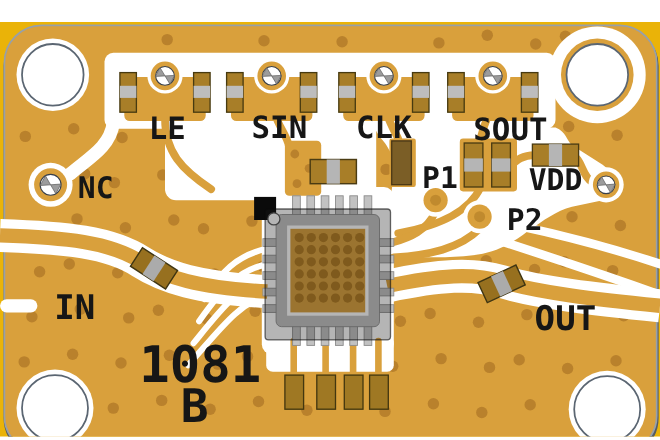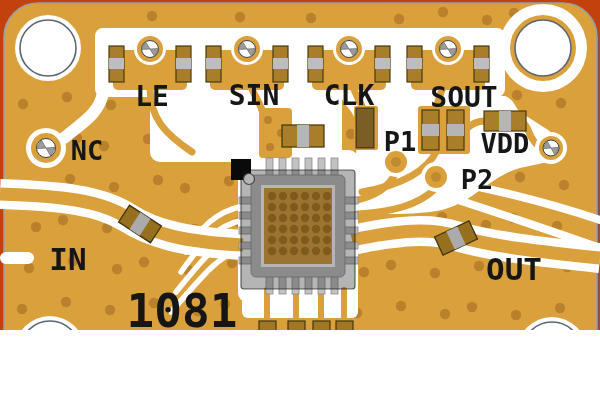--- a/index.html
+++ b/index.html
@@ -1,17 +1,17 @@
 <!DOCTYPE html>
 <html><head>
 <meta charset="utf-8">
 <style>
   html,body{margin:0;padding:0;background:#fff;}
-  .stage{position:relative;width:600px;height:330px;overflow:hidden;background:#c2410c;
-         font-family:"DejaVu Sans Mono","Liberation Mono",monospace;}
+  .stage{position:relative;width:600px;height:377px;overflow:hidden;background:#eab308;
+         font-family:"DejaVu Sans Mono","Liberation Mono",monospace;margin-top:20px;}
   svg{display:block}
   text{font-family:"DejaVu Sans Mono","Liberation Mono",monospace;font-weight:bold;fill:#161616;}
   .lbl-sm{font-size:28px;}
   .lbl-md{font-size:27px;}
   .lbl-rf{font-size:31px;}
   .lbl-pn{font-size:46px;}
   .lbl-rev{font-size:42px;}
 </style>
 </head>
 <body>

